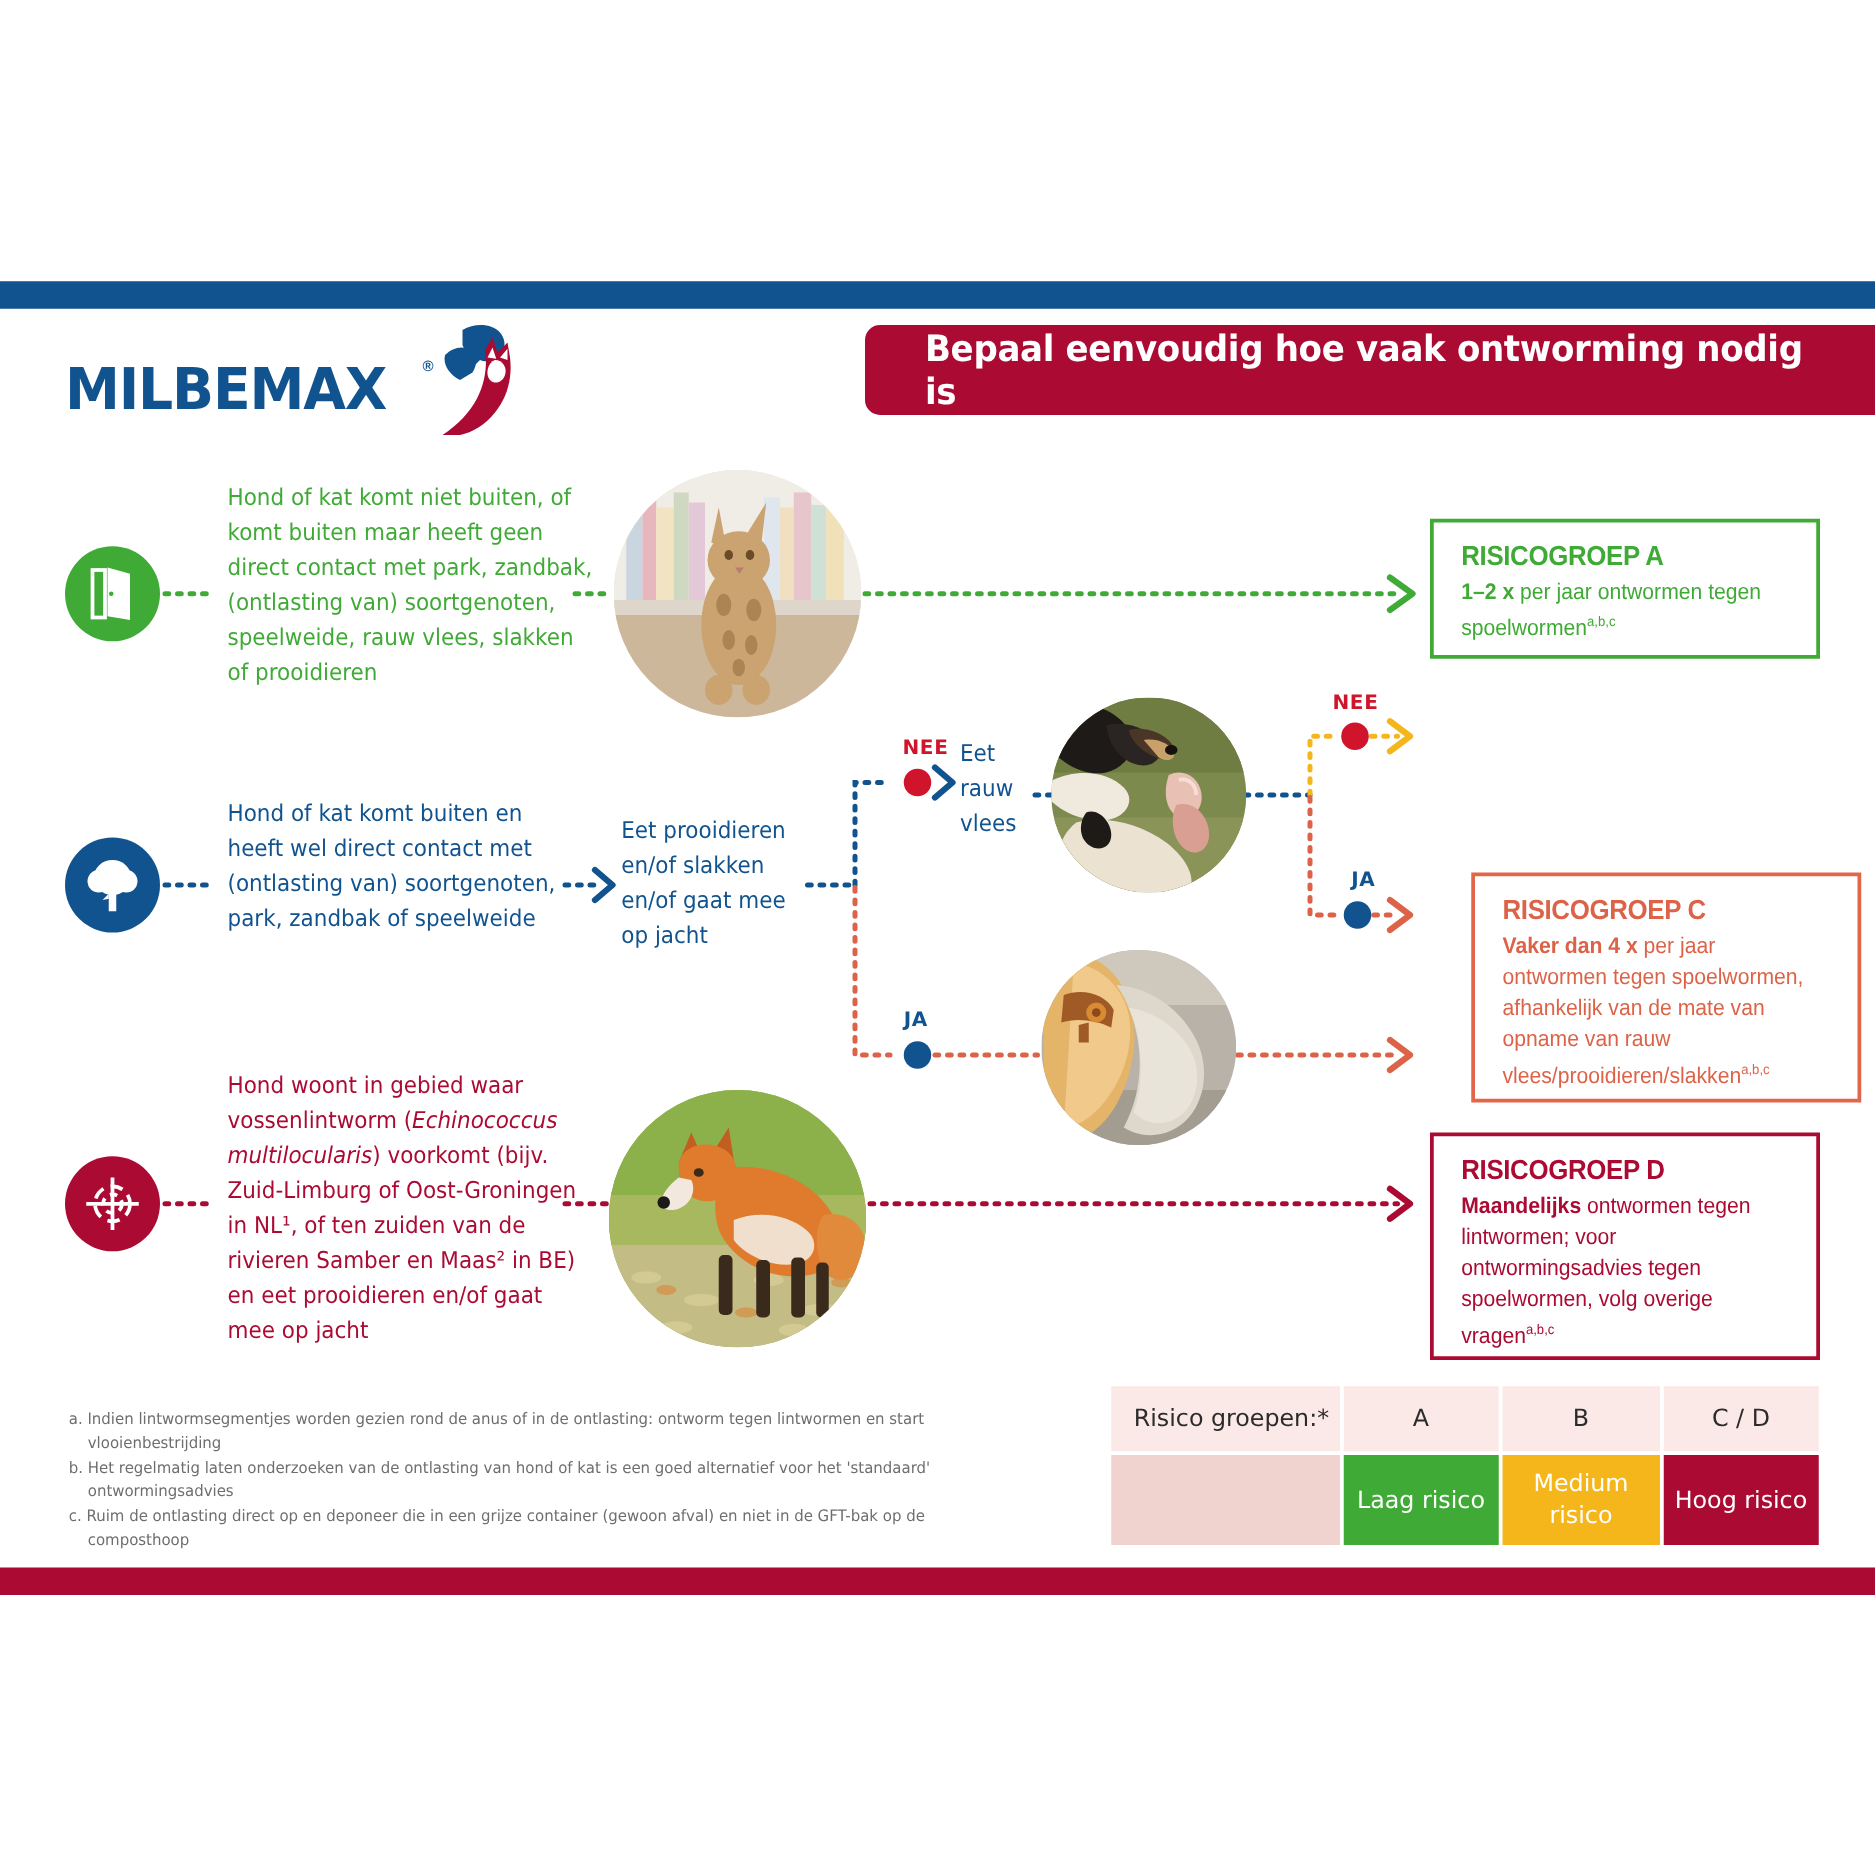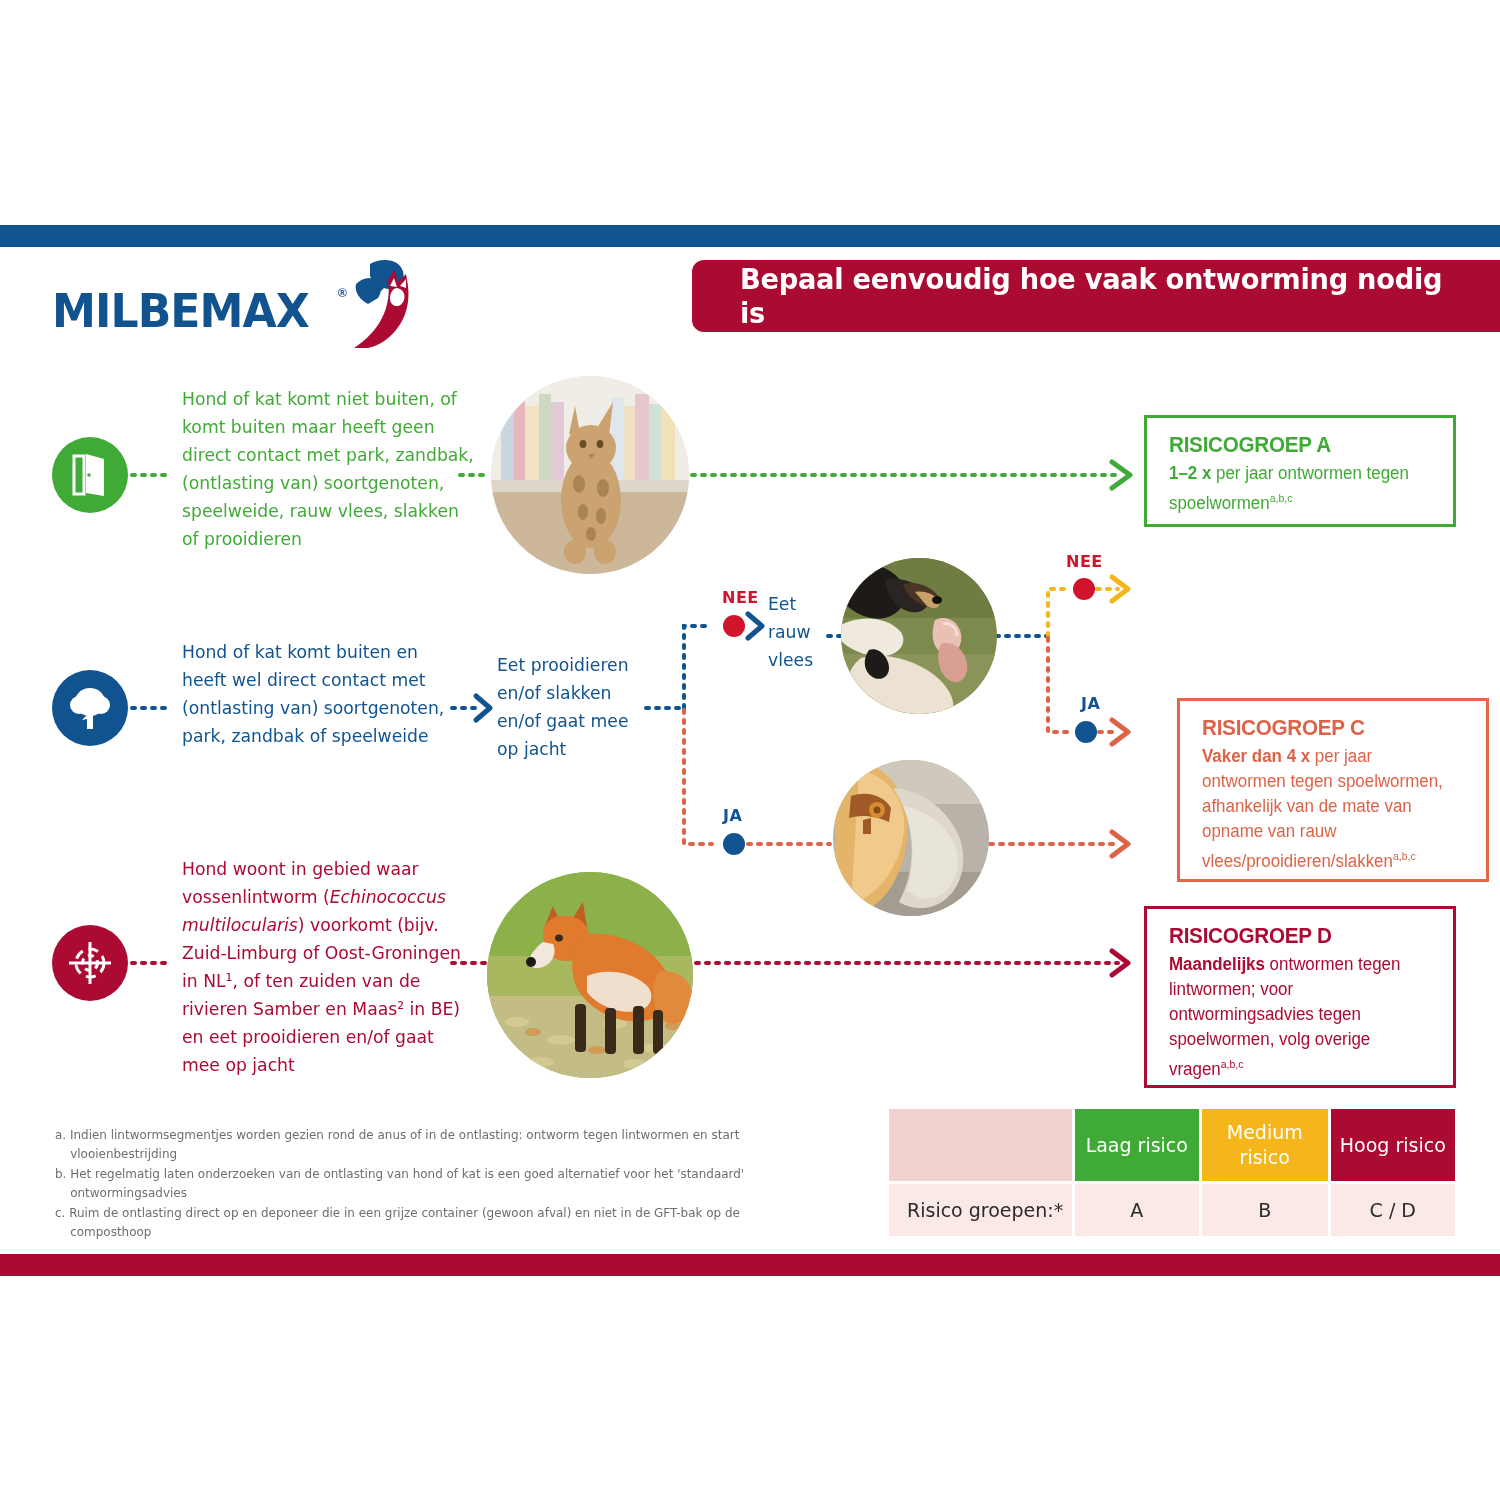--- a/index.html
+++ b/index.html
@@ -411,29 +411,29 @@
 
   <div class="footnotes">
     <div>a. Indien lintwormsegmentjes worden gezien rond de anus of in de ontlasting: ontworm tegen lintwormen en start vlooienbestrijding</div>
     <div>b. Het regelmatig laten onderzoeken van de ontlasting van hond of kat is een goed alternatief voor het 'standaard' ontwormingsadvies</div>
     <div>c. Ruim de ontlasting direct op en deponeer die in een grijze container (gewoon afval) en niet in de GFT-bak op de composthoop</div>
   </div>
 
   <table class="rtable">
     <tbody>
         <tr>
+      <td class="rt-body lbl col-w1">Risico groepen:*</td>
+      <td class="rt-body col-w2">A</td>
+      <td class="rt-body col-w2">B</td>
+      <td class="rt-body col-w2">C / D</td>
+    </tr>
+    <tr>
       <td class="rt-head rt-blank col-w1"></td>
       <td class="rt-head rt-green col-w2">Laag risico</td>
       <td class="rt-head rt-amber col-w2">Medium risico</td>
       <td class="rt-head rt-red col-w2">Hoog risico</td>
     </tr>
-    <tr>
-      <td class="rt-body lbl col-w1">Risico groepen:*</td>
-      <td class="rt-body col-w2">A</td>
-      <td class="rt-body col-w2">B</td>
-      <td class="rt-body col-w2">C / D</td>
-    </tr>
   </tbody>
     </table>
 
   <div class="bottom-bar"></div>
 
 </div>
 
 </body></html>

